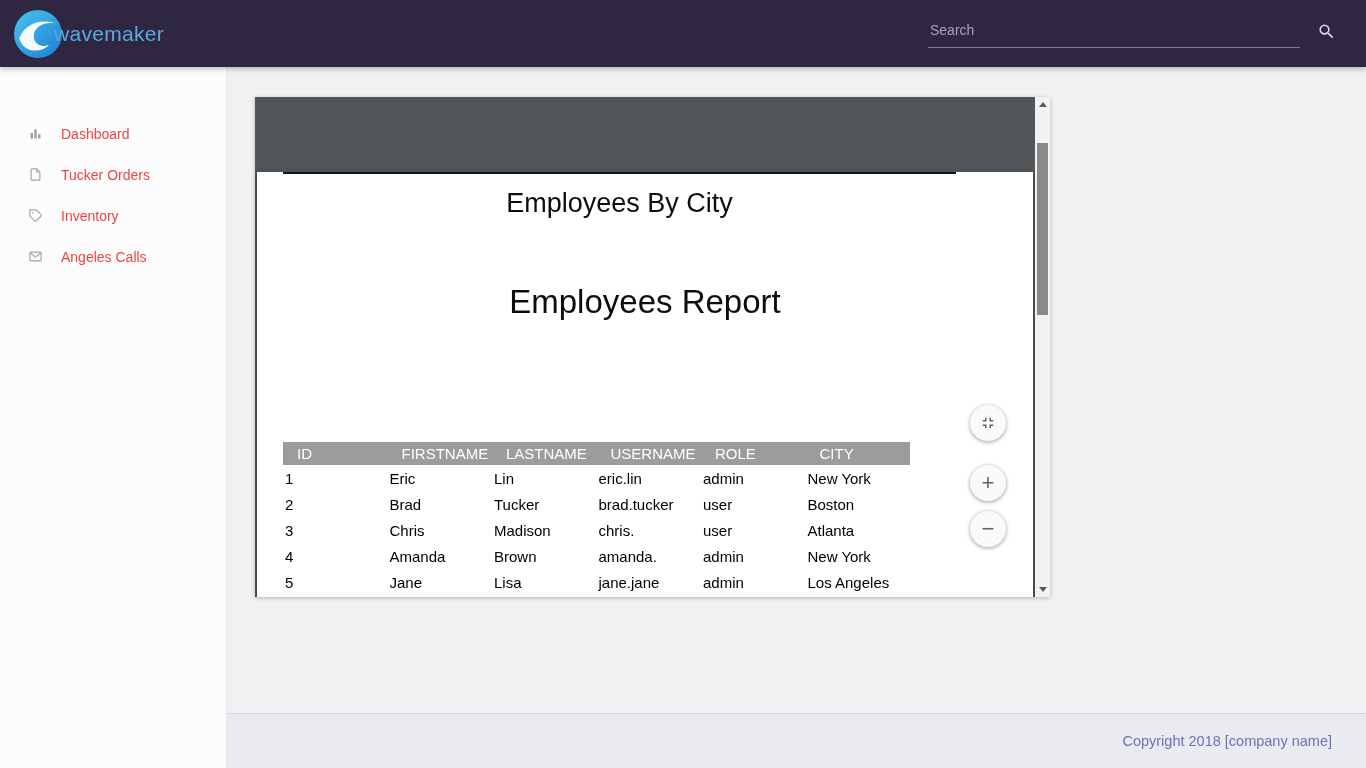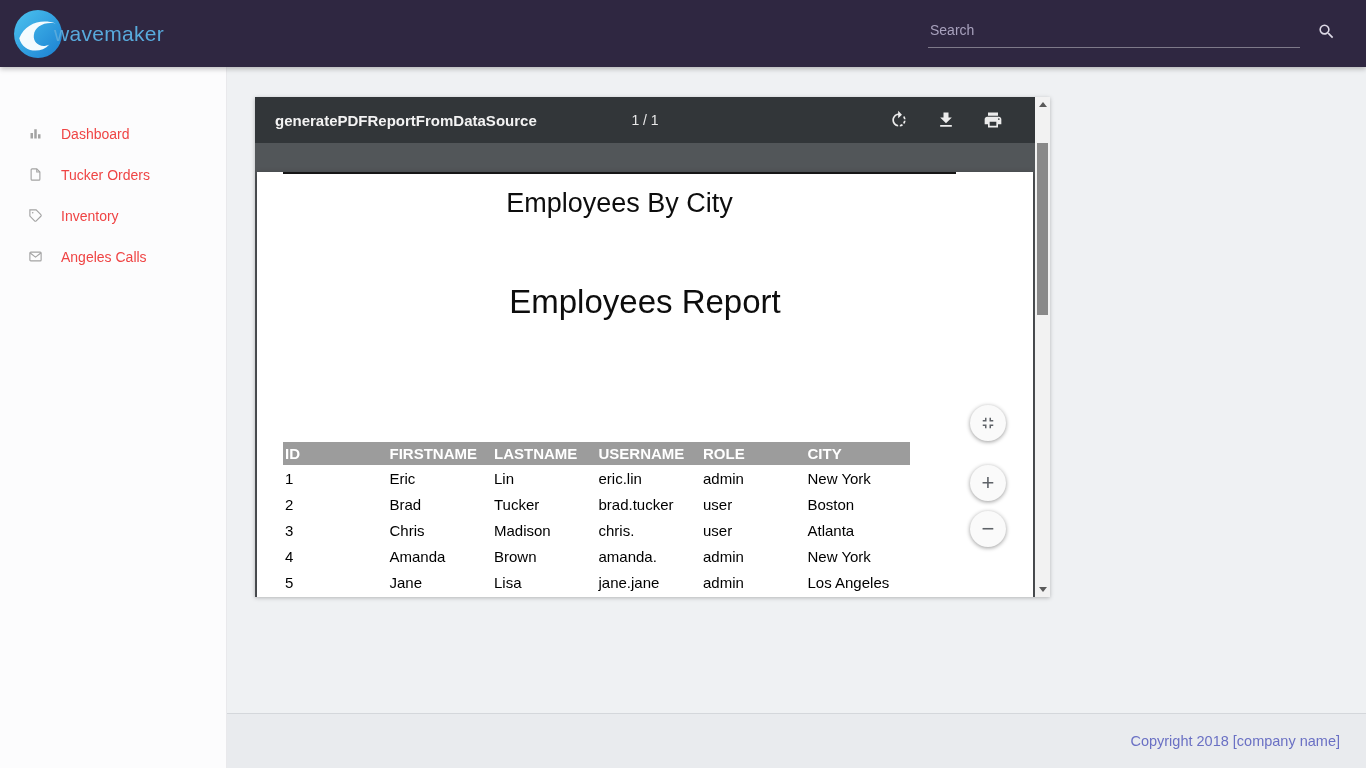--- a/index.html
+++ b/index.html
@@ -83,22 +83,22 @@
     width:673px; margin:14px 0 0 26px; text-align:center;
     font-size:27px; font-weight:400; color:#0d0d0d;
   }
   .doc-title { text-align:center; margin-top:64px; font-size:33px; font-weight:400; color:#0d0d0d; }
 
   .doc-table {
     margin:121px 0 0 26px; width:627px;
     border-collapse:collapse; table-layout:fixed; font-size:15px;
   }
   .doc-table th {
-    background:#9c9c9c; color:#fff; font-weight:700; text-align:left;
-    height:23px; padding-left:2px; font-size:15px;
+    background:#9c9c9c; color:#fff; font-weight:400; text-align:left;
+    height:23px; padding-left:14px; font-size:15px;
   }
   .doc-table td { height:26px; padding-left:2px; color:#000; }
 
   
   .pdf-scrollbar { position:absolute; right:0; top:0; bottom:0; width:15px; background:#f2f2f2; }
   .sb-up, .sb-down { position:absolute; left:0; width:15px; height:15px; cursor:pointer; }
   .sb-up { top:0; } .sb-down { bottom:0; }
   .sb-up::after, .sb-down::after {
     content:""; position:absolute; left:3.5px; width:0; height:0;
     border-left:4px solid transparent; border-right:4px solid transparent;
@@ -117,21 +117,21 @@
   }
   .fab svg { width:18px; height:18px; fill:#5f6368; display:block; }
   .fab-fit  { top:308px; }
   .fab-plus { top:368px; font-size:22px; line-height:1; }
   .fab-minus{ top:414px; font-size:22px; line-height:1; }
 
   
   .footer {
     position:absolute; left:227px; right:0; bottom:0; height:55px;
     background:#e9ebee; border-top:1px solid #d4d7db;
-    text-align:right; line-height:54px; padding-right:26px;
+    text-align:right; line-height:54px; padding-right:34px;
     color:#6a70c4; font-size:14.5px;
   }
 </style>
 </head>
 <body>
 
 <header class="app-header">
   <div class="logo">
     <span class="logo-badge">
       <svg viewBox="0 0 48 48" width="50" height="50">
@@ -199,41 +199,20 @@
       </span>
       <span>Angeles Calls</span>
     </div>
 
   </nav>
 </aside>
 
 <main class="main">
   <div class="pdf-viewer">
 
-    <div class="pdf-toolbar">
-      <span class="pdf-title">generatePDFReportFromDataSource</span>
-      <span class="pdf-pageno">1 / 1</span>
-      <div class="pdf-actions">
-        <button>
-          <svg viewBox="0 0 24 24">
-              <path d="M15.55 5.55 11 1v3.07C7.06 4.56 4 7.92 4 12s3.05 7.44 7 7.93v-2.02c-2.84-.48-5-2.94-5-5.91s2.16-5.43 5-5.91V10l4.55-4.45zM19.93 11c-.17-1.39-.72-2.73-1.62-3.89l-1.42 1.42c.54.75.88 1.6 1.02 2.47h2.02zM13 17.9v2.02c1.39-.17 2.74-.71 3.9-1.61l-1.44-1.44c-.75.54-1.59.89-2.46 1.03zm3.89-2.42 1.42 1.41c.9-1.16 1.45-2.5 1.62-3.89h-2.02c-.14.87-.48 1.72-1.02 2.48z"></path>
-            </svg>
-        </button>
-        <button>
-          <svg viewBox="0 0 24 24">
-              <path d="M19 9h-4V3H9v6H5l7 7 7-7zM5 18v2h14v-2H5z"></path>
-            </svg>
-        </button>
-        <button>
-          <svg viewBox="0 0 24 24">
-              <path d="M19 8H5c-1.66 0-3 1.34-3 3v6h4v4h12v-4h4v-6c0-1.66-1.34-3-3-3zm-3 11H8v-5h8v5zm3-7c-.55 0-1-.45-1-1s.45-1 1-1 1 .45 1 1-.45 1-1 1zm-1-9H6v4h12V3z"></path>
-            </svg>
-        </button>
-      </div>
-    </div>
 
     <div class="pdf-content">
       <div class="pdf-page">
         <div class="doc-rule"></div>
         <div class="doc-heading">Employees By City</div>
         <div class="doc-title">Employees Report</div>
 
         <table class="doc-table">
           <thead>
             <tr>

